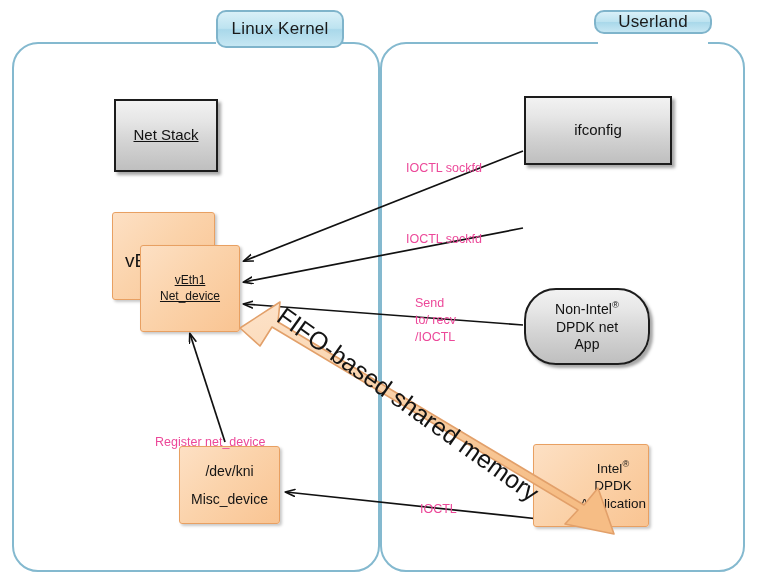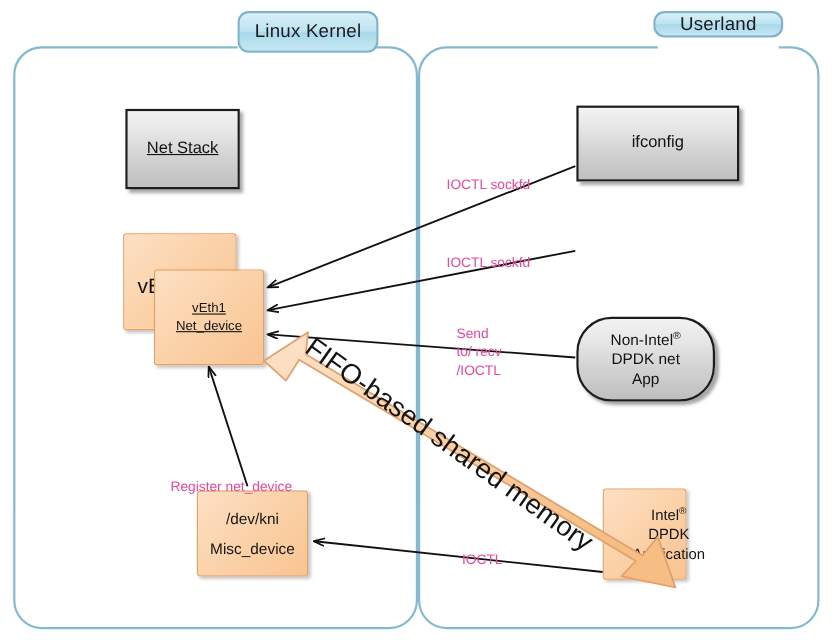--- a/index.html
+++ b/index.html
@@ -173,21 +173,21 @@
     <span>ifconfig</span>
   </div>
 
 
   <div class="greybox small" id="nonintel-box" style="left:524px; top:288px; width:126px; height:77px;border-radius:32px;">
     <span><span>Non-Intel</span><span class="sup">®</span></span>
     <span>DPDK net</span>
     <span>App</span>
   </div>
 
-  <div class="orangebox" id="dpdkapp-box" style="left:548px; top:444px; width:76px; height:83px;padding-left:44px;">
+  <div class="orangebox" id="dpdkapp-box" style="left:533px; top:444px; width:116px; height:83px;padding-left:44px;">
     <span><span>Intel</span><span class="sup">®</span><span> DPDK</span></span>
     <span>Application</span>
   </div>
 
   <div class="lbl" style="left:406px; top:160px;">IOCTL sockfd</div>
 
   <div class="lbl" style="left:406px; top:231px;">IOCTL sockfd</div>
 
   <div class="lbl" style="left:415px; top:295px;">Send
 to/ recv

